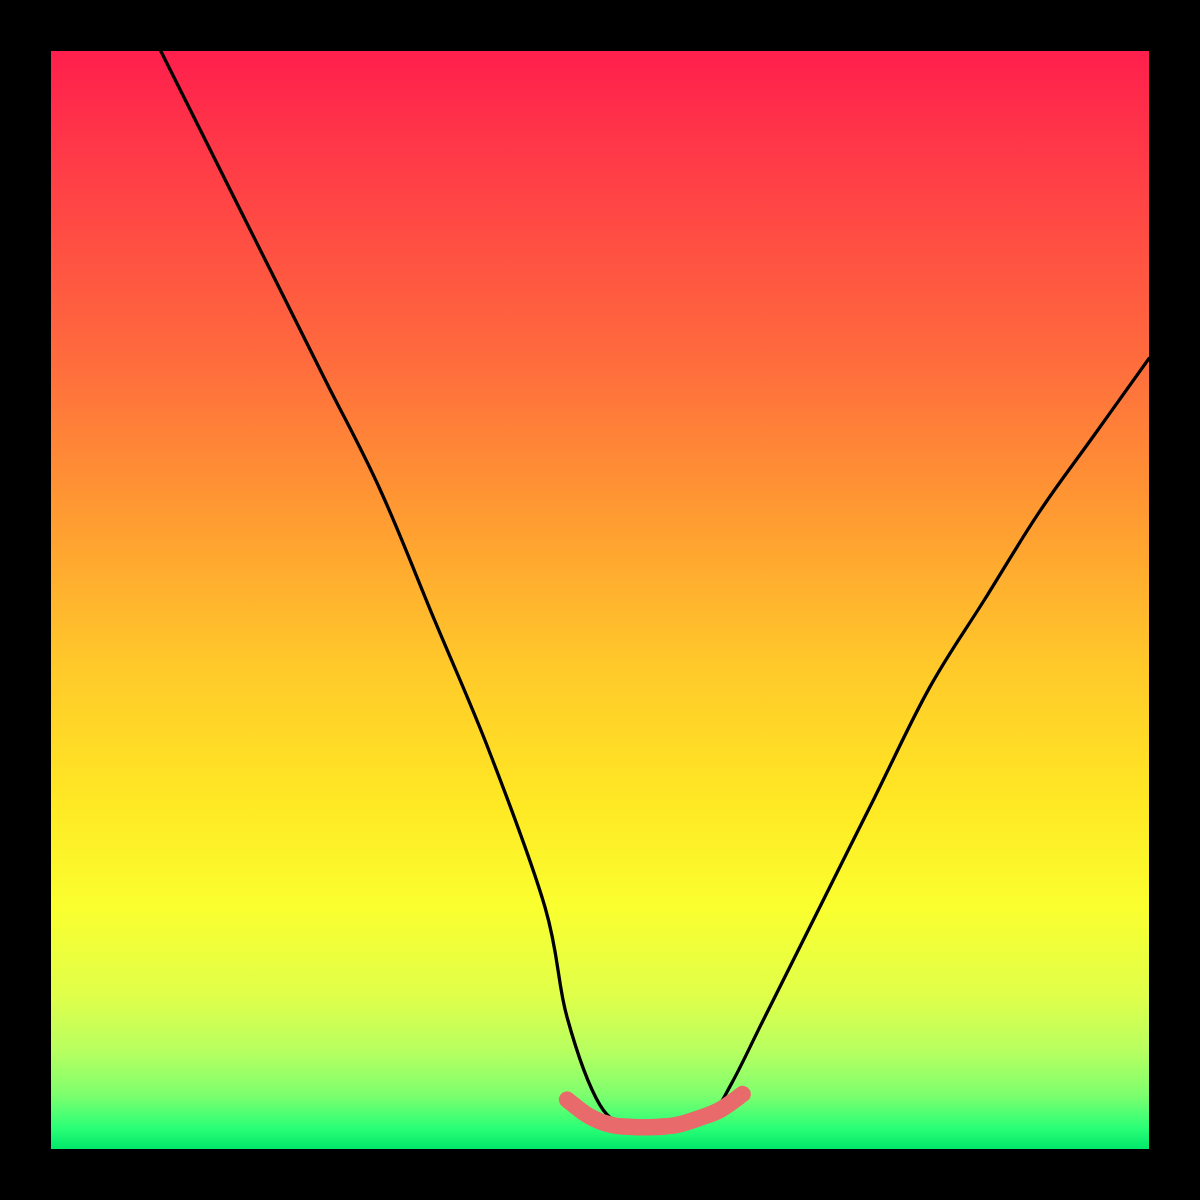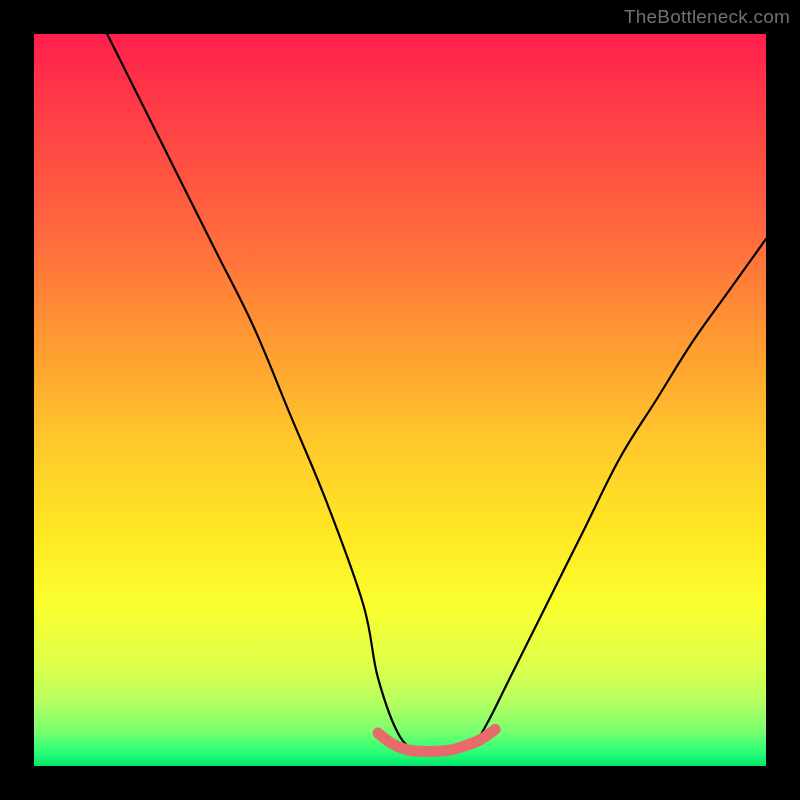--- a/index.html
+++ b/index.html
@@ -67,15 +67,14 @@
     <svg class="curve" viewBox="0 0 732 732" preserveAspectRatio="none">
       <g>
         <path id="main-curve" fill="none" stroke="#000" stroke-width="2.2" stroke-linecap="round" stroke-linejoin="round" d="M 73.20 0.00 C 79.79 13.18, 96.62 46.85, 109.80 73.20 C 122.98 99.55, 133.22 120.05, 146.40 146.40 C 159.58 172.75, 169.82 193.25, 183.00 219.60 C 196.18 245.95, 206.42 263.81, 219.60 292.80 C 232.78 321.79, 243.02 349.02, 256.20 380.64 C 269.38 412.26, 279.62 434.22, 292.80 468.48 C 305.98 502.74, 320.18 539.34, 329.40 570.96 C 338.62 602.58, 337.45 620.44, 344.04 644.16 C 350.63 667.88, 358.09 689.54, 366.00 702.72 C 373.91 715.90, 381.37 714.72, 387.96 717.36 C 394.55 720.00, 397.33 717.36, 402.60 717.36 C 407.87 717.36, 410.65 718.68, 417.24 717.36 C 423.83 716.04, 432.61 715.31, 439.20 710.04 C 445.79 704.77, 447.25 699.94, 453.84 688.08 C 460.43 676.22, 465.26 665.24, 475.80 644.16 C 486.34 623.08, 499.22 597.31, 512.40 570.96 C 525.58 544.61, 535.82 524.11, 549.00 497.76 C 562.18 471.41, 572.42 448.28, 585.60 424.56 C 598.78 400.84, 609.02 387.08, 622.20 366.00 C 635.38 344.92, 645.62 327.20, 658.80 307.44 C 671.98 287.68, 682.22 274.65, 695.40 256.20 C 708.58 237.75, 725.41 214.18, 732.00 204.96"></path>
       </g>
       <g>
         <path id="highlight-curve" fill="none" stroke="#e86a6a" stroke-width="11" stroke-linecap="round" stroke-linejoin="round" d="M 344.04 699.06 C 346.68 701.04, 353.41 707.01, 358.68 710.04 C 363.95 713.07, 368.05 714.58, 373.32 715.90 C 378.59 717.21, 382.69 717.10, 387.96 717.36 C 393.23 717.62, 397.33 717.62, 402.60 717.36 C 407.87 717.10, 411.97 716.95, 417.24 715.90 C 422.51 714.84, 426.61 713.35, 431.88 711.50 C 437.15 709.66, 441.25 708.55, 446.52 705.65 C 451.79 702.75, 458.52 697.24, 461.16 695.40"></path>
       </g>
     </svg>
   </div>
 
-  <div class="watermark">TheBottleneck.com</div>
 
 </div>
 
 </body></html>

